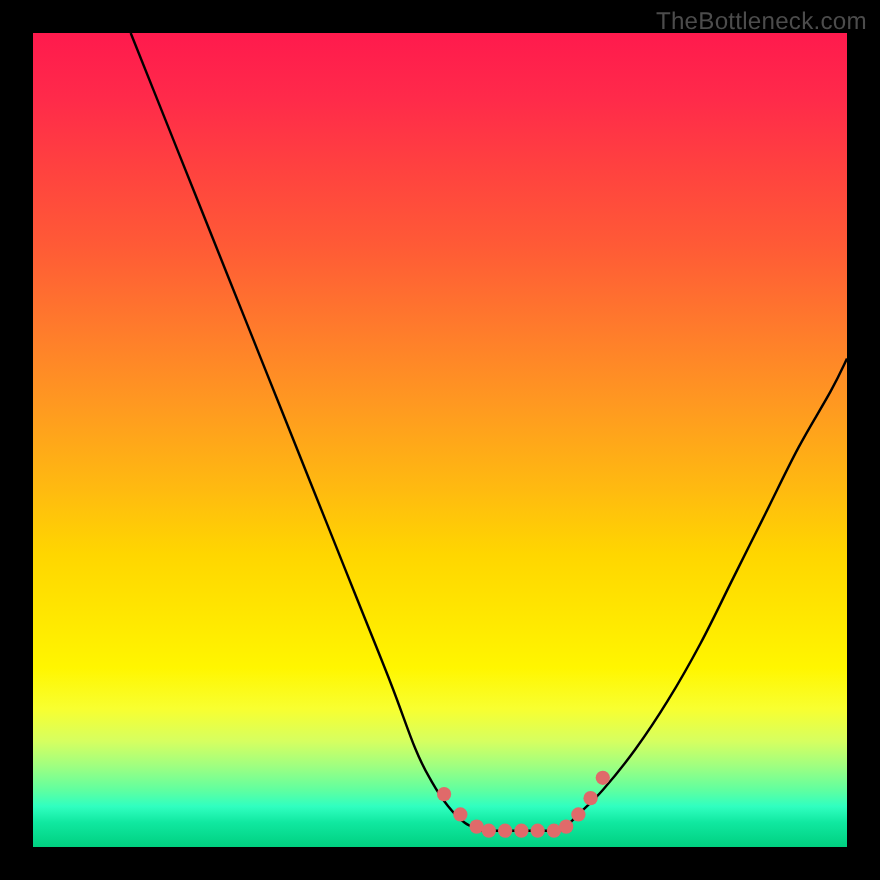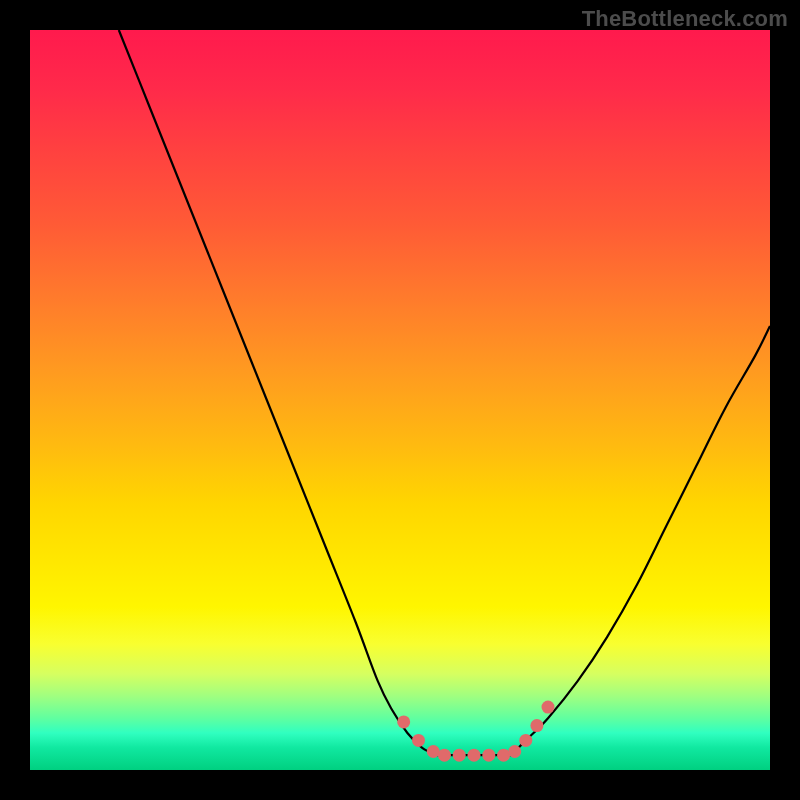--- a/index.html
+++ b/index.html
@@ -34,21 +34,21 @@
       #30ffc0 95%,
       #10e8a0 97%,
       #00d080 100%);
   }
   .watermark {
     position: absolute;
     top: 6px;
     right: 12px;
     font-family: Arial, Helvetica, sans-serif;
     font-size: 22px;
-    font-weight: 700;
+    font-weight: 400;
     color: #4c4c4c;
     letter-spacing: 0.2px;
   }
   svg.curves {
     position: absolute;
     inset: 0;
     width: 100%;
     height: 100%;
     overflow: visible;
   }

